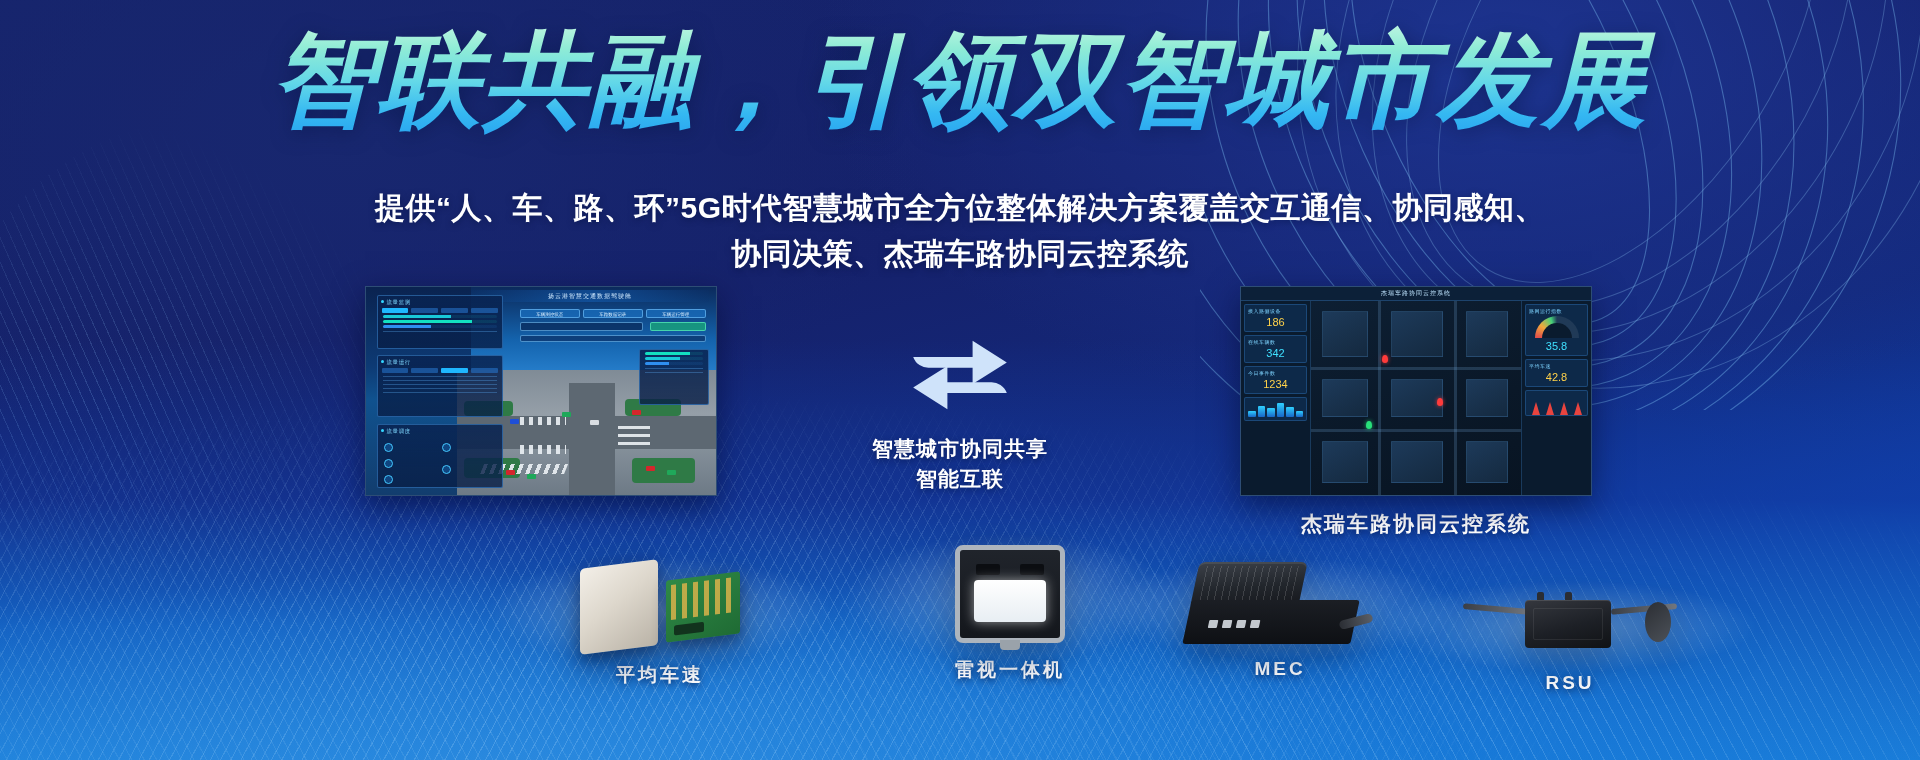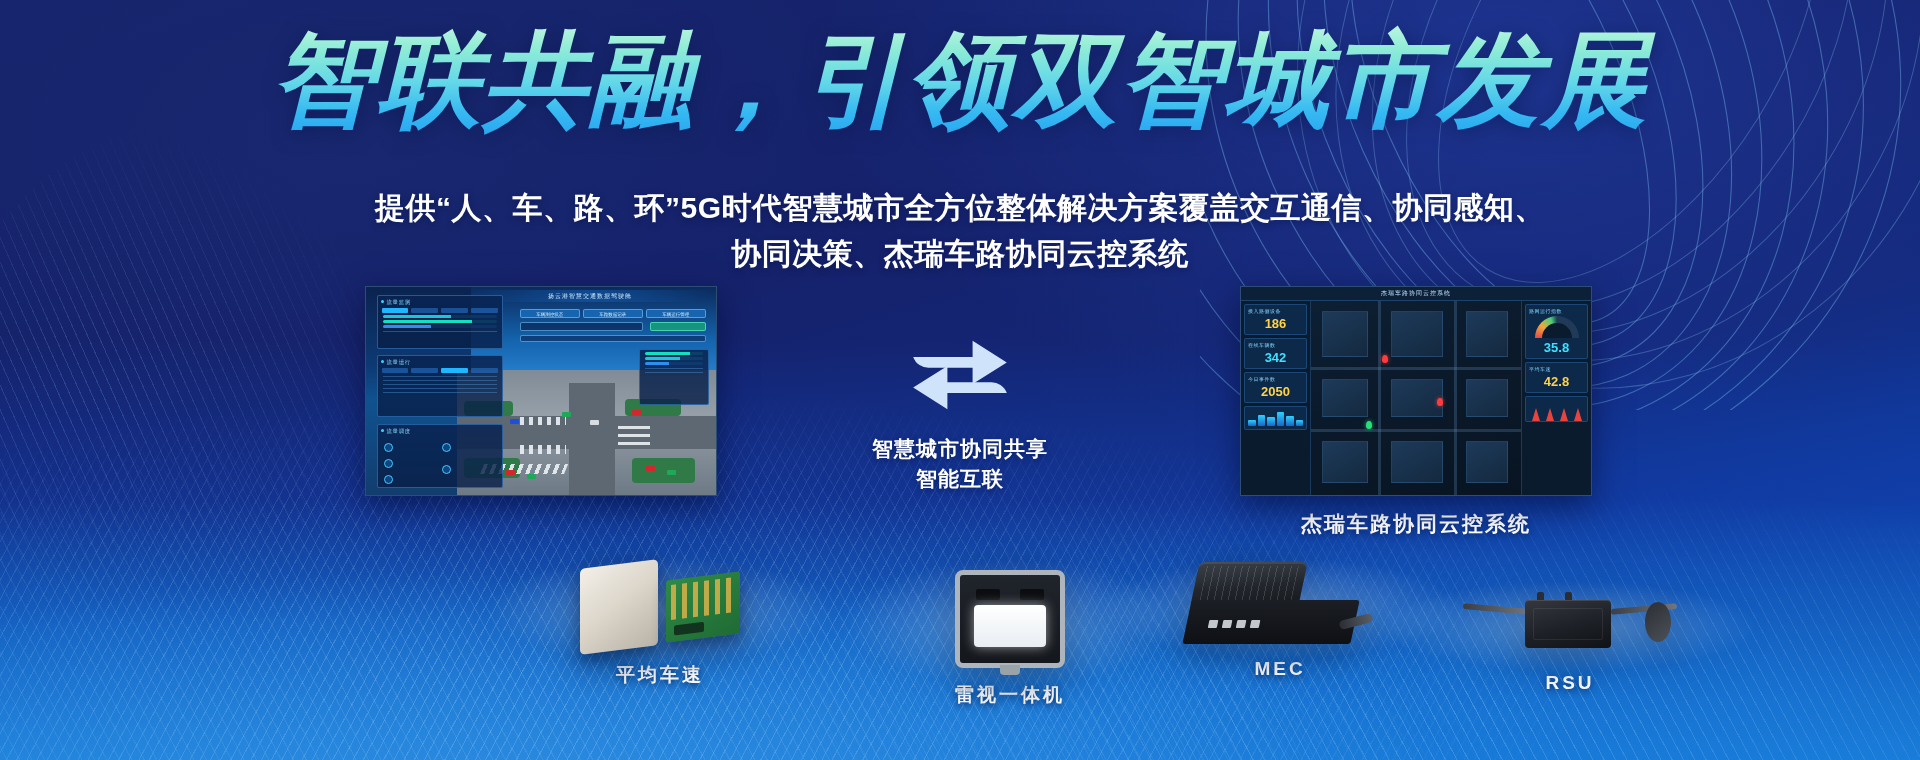--- a/index.html
+++ b/index.html
@@ -141,21 +141,21 @@
   .map-canvas { position:absolute; left:20%; right:20%; top:14px; bottom:0; background:linear-gradient(160deg,#0d1f33,#0a1828 60%,#081422); overflow:hidden; }
   .blk { position:absolute; background:linear-gradient(150deg,#1d3a5a,#14293f); border:1px solid rgba(90,160,220,.18); }
   .mroad { position:absolute; background:rgba(120,175,225,.22); }
   .pin { position:absolute; width:6px; height:8px; background:#ff3b3b; border-radius:50% 50% 50% 50%/60% 60% 40% 40%; box-shadow:0 0 4px rgba(255,60,60,.8); }
   .pin.g { background:#28e07a; box-shadow:0 0 4px rgba(40,224,122,.8); }
   .side { position:absolute; top:14px; bottom:0; width:20%; background:#0a1b2e; }
   .side.l { left:0; border-right:1px solid rgba(70,150,230,.25); }
   .side.r { right:0; border-left:1px solid rgba(70,150,230,.25); }
   .card { margin:3px; padding:3px; background:rgba(14,45,80,.8); border:1px solid rgba(60,140,220,.32); border-radius:2px; }
   .card .ct { font-size:5px; color:#7fd4ff; letter-spacing:.5px; margin-bottom:2px; }
-  .card .cv { font-size:13px; color:#ffd24a; font-weight:700; text-align:center; }
+  .card .cv { font-size:11px; color:#ffd24a; font-weight:400; text-align:center; }
   .card .cv.cy { color:#3fe0ff; }
   .bars { display:flex; gap:2px; align-items:flex-end; height:16px; }
   .bars i { flex:1; background:linear-gradient(180deg,#2fd0ff,#1867c8); border-radius:1px; }
   .gauge { width:44px; height:22px; margin:2px auto; border-radius:44px 44px 0 0;
            background:conic-gradient(from 270deg at 50% 100%, #e04b4b 0deg, #f0a93c 38deg, #46d07a 72deg, rgba(255,255,255,.08) 90deg);
            position:relative; }
   .gauge:after { content:""; position:absolute; left:7px; right:7px; bottom:0; top:7px; border-radius:40px 40px 0 0; background:#0a1b2e; }
   .tri { position:absolute; bottom:0; width:0; height:0; border-left:4px solid transparent; border-right:4px solid transparent; border-bottom:13px solid #e8443f; }
 
   
@@ -193,21 +193,21 @@
               background:linear-gradient(145deg,#f3efe8 0%,#ddd7cc 45%,#b9b2a6 100%);
               transform:skewY(-7deg); box-shadow:0 6px 14px rgba(0,20,60,.45); }
   .rad-pcb { position:absolute; right:0; top:16px; width:74px; height:62px; border-radius:3px;
              background:linear-gradient(150deg,#2f8a46 0%,#1f6b34 100%); transform:skewY(-7deg);
              box-shadow:0 6px 14px rgba(0,20,60,.45); overflow:hidden; }
   .rad-pcb:before { content:""; position:absolute; left:5px; top:5px; right:5px; bottom:22px;
                     background-image:repeating-linear-gradient(90deg,#d8b24a 0 5px, rgba(0,0,0,0) 5px 11px); opacity:.85; }
   .rad-pcb:after { content:""; position:absolute; left:8px; bottom:6px; width:30px; height:10px; background:#12331d; border-radius:2px; }
 
   
-  #prod-cam { left:900px; top:564px; width:220px; }
+  #prod-cam { left:900px; top:539px; width:220px; }
   .cam-wrap { width:118px; height:108px; margin:0 auto; position:relative; }
   .cam-frame { position:absolute; left:4px; top:6px; right:4px; bottom:4px; border:5px solid #aeb5bd; border-radius:8px;
                background:linear-gradient(180deg,#20242b,#14171c); }
   .cam-panel { position:absolute; left:14px; top:30px; right:14px; bottom:16px; border-radius:4px;
                background:linear-gradient(180deg,#ffffff,#e8eef3); box-shadow:0 0 12px rgba(255,255,255,.55); }
   .cam-lens { position:absolute; left:16px; top:14px; width:24px; height:11px; border-radius:2px; background:#0b0d11; }
   .cam-lens.r { left:auto; right:16px; }
   .cam-arm { position:absolute; left:50%; transform:translateX(-50%); bottom:-3px; width:20px; height:10px;
              border-radius:0 0 4px 4px; background:#9aa2aa; }
 
@@ -398,21 +398,21 @@
           <div class="card">
             <div class="ct">接入路侧设备</div>
             <div class="cv">186</div>
           </div>
           <div class="card">
             <div class="ct">在线车辆数</div>
             <div class="cv cy">342</div>
           </div>
           <div class="card">
             <div class="ct">今日事件数</div>
-            <div class="cv">2050</div>
+            <div class="cv">1234</div>
           </div>
           <div class="card">
             <div class="bars">
               <i style="height:40%"></i>
                 <i style="height:70%"></i>
                 <i style="height:55%"></i>
               <i style="height:88%"></i>
                 <i style="height:62%"></i>
                 <i style="height:35%"></i>
             </div>

